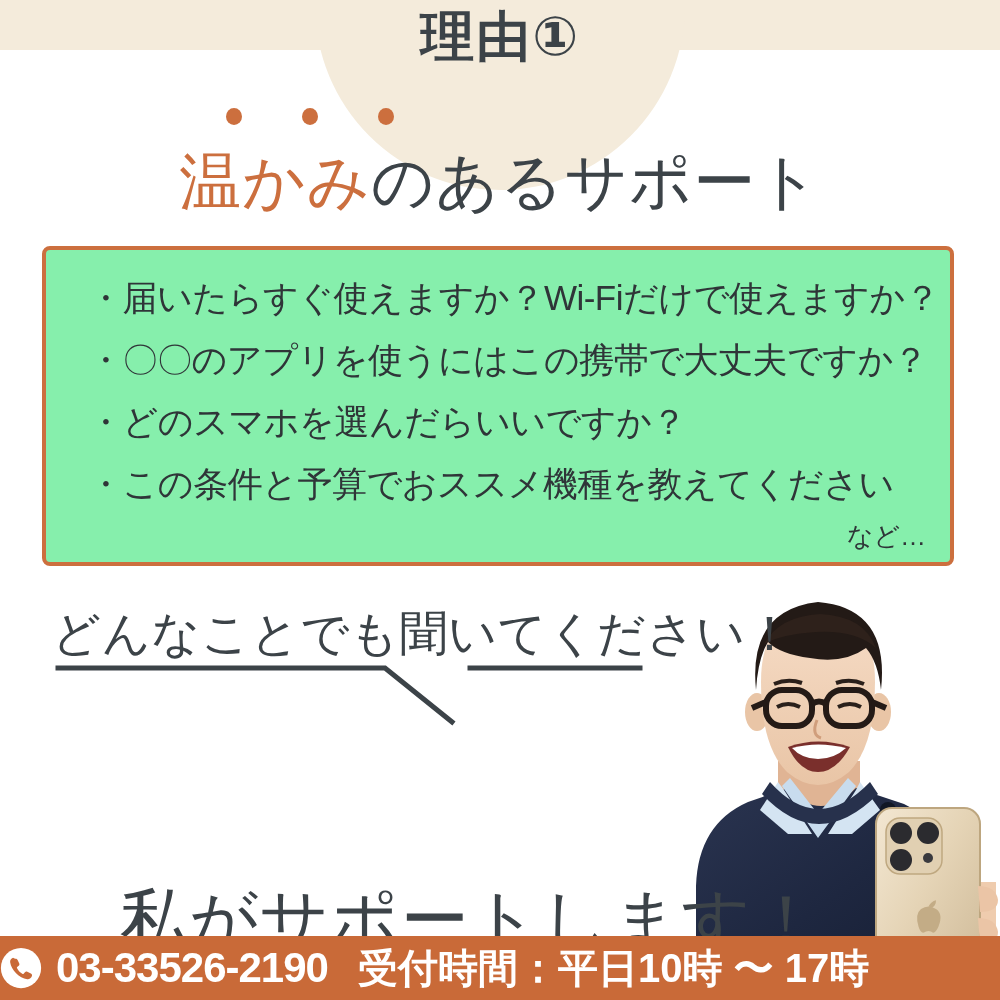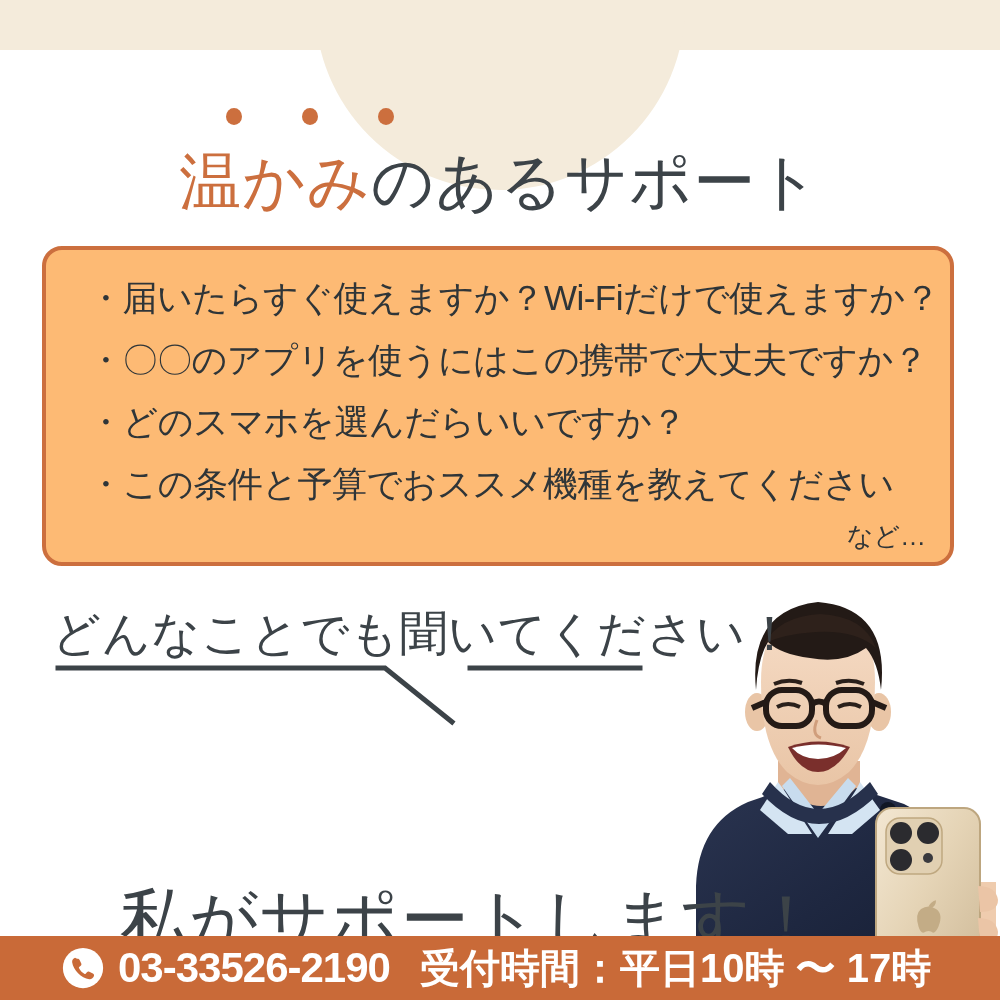--- a/index.html
+++ b/index.html
@@ -94,22 +94,22 @@
 
   
   .question-box {
     position: absolute;
     left: 42px;
     top: 246px;
     width: 912px;
     height: 320px;
     box-sizing: border-box;
     border: 4px solid #CC6F3E;
-    border-radius: 20px;
-    background: #fdba74;
+    border-radius: 8px;
+    background: #86efac;
     z-index: 3;
     text-decoration: underline;
   }
   .q-list {
     position: absolute;
     left: 42px;
     top: 30px;
     width: 840px;
   }
   .q-item {
@@ -189,21 +189,20 @@
     width: 1000px;
     height: 64px;
     background: #C96A38;
     z-index: 7;
     display: flex;
     align-items: center;
   }
   .footer-inner {
     display: flex;
     align-items: center;
-    padding-left: 62px;
     width: 100%;
     box-sizing: border-box;
   }
   .phone-icon {
     width: 42px;
     height: 42px;
     flex: 0 0 42px;
     margin-right: 14px;
   }
   .footer-phone {
@@ -223,20 +222,21 @@
     white-space: nowrap;
   }
 </style>
 </head>
 <body>
 
 <div id="poster">
 
   <div class="header-band"></div>
   <div class="header-bulge"></div>
+  <div class="header-title">理由①</div>
 
   <div class="dots-row">
     <div class="dot"></div>
     <div class="dot"></div>
     <div class="dot"></div>
   </div>
 
   <div class="main-title"><span class="accent">温かみ</span><span>のあるサポート</span></div>
 
   <div class="question-box">

